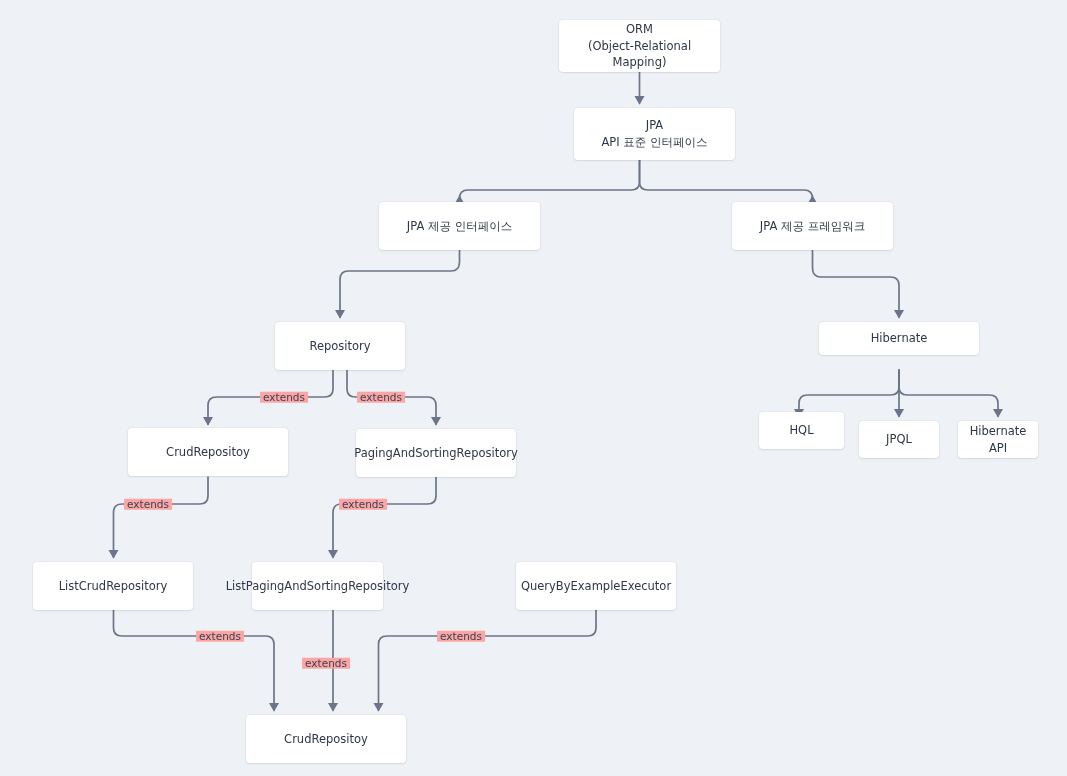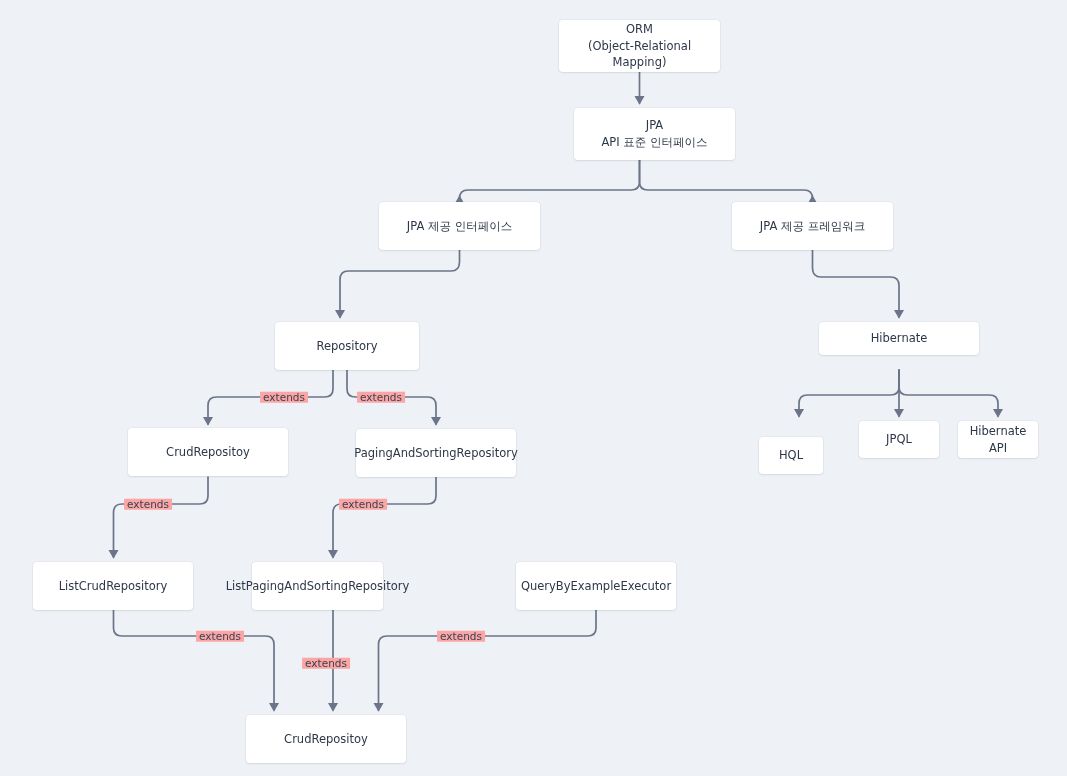--- a/index.html
+++ b/index.html
@@ -88,33 +88,33 @@
   <div class="node" style="left:574px;top:108px;width:161px;height:52px;">
     <span>JPA
 API 표준 인터페이스</span>
   </div>
   <div class="node" style="left:379px;top:202px;width:161px;height:48px;">
     <span>JPA 제공 인터페이스</span>
   </div>
   <div class="node" style="left:732px;top:202px;width:161px;height:48px;">
     <span>JPA 제공 프레임워크</span>
   </div>
-  <div class="node" style="left:275px;top:322px;width:144px;height:48px;">
+  <div class="node" style="left:275px;top:322px;width:130px;height:48px;">
     <span>Repository</span>
   </div>
   <div class="node" style="left:819px;top:322px;width:160px;height:33px;">
     <span>Hibernate</span>
   </div>
   <div class="node" style="left:128px;top:428px;width:160px;height:48px;">
     <span>CrudRepositoy</span>
   </div>
   <div class="node" style="left:356px;top:429px;width:160px;height:48px;">
     <span>PagingAndSortingRepository</span>
   </div>
-  <div class="node" style="left:759px;top:437px;width:64px;height:37px;padding-left:8px;">
+  <div class="node" style="left:759px;top:412px;width:85px;height:37px;padding-left:8px;">
     <span>HQL</span>
   </div>
   <div class="node" style="left:859px;top:421px;width:80px;height:37px;">
     <span>JPQL</span>
   </div>
   <div class="node" style="left:958px;top:421px;width:80px;height:37px;">
     <span>Hibernate API</span>
   </div>
   <div class="node" style="left:33px;top:562px;width:160px;height:48px;">
     <span>ListCrudRepository</span>

